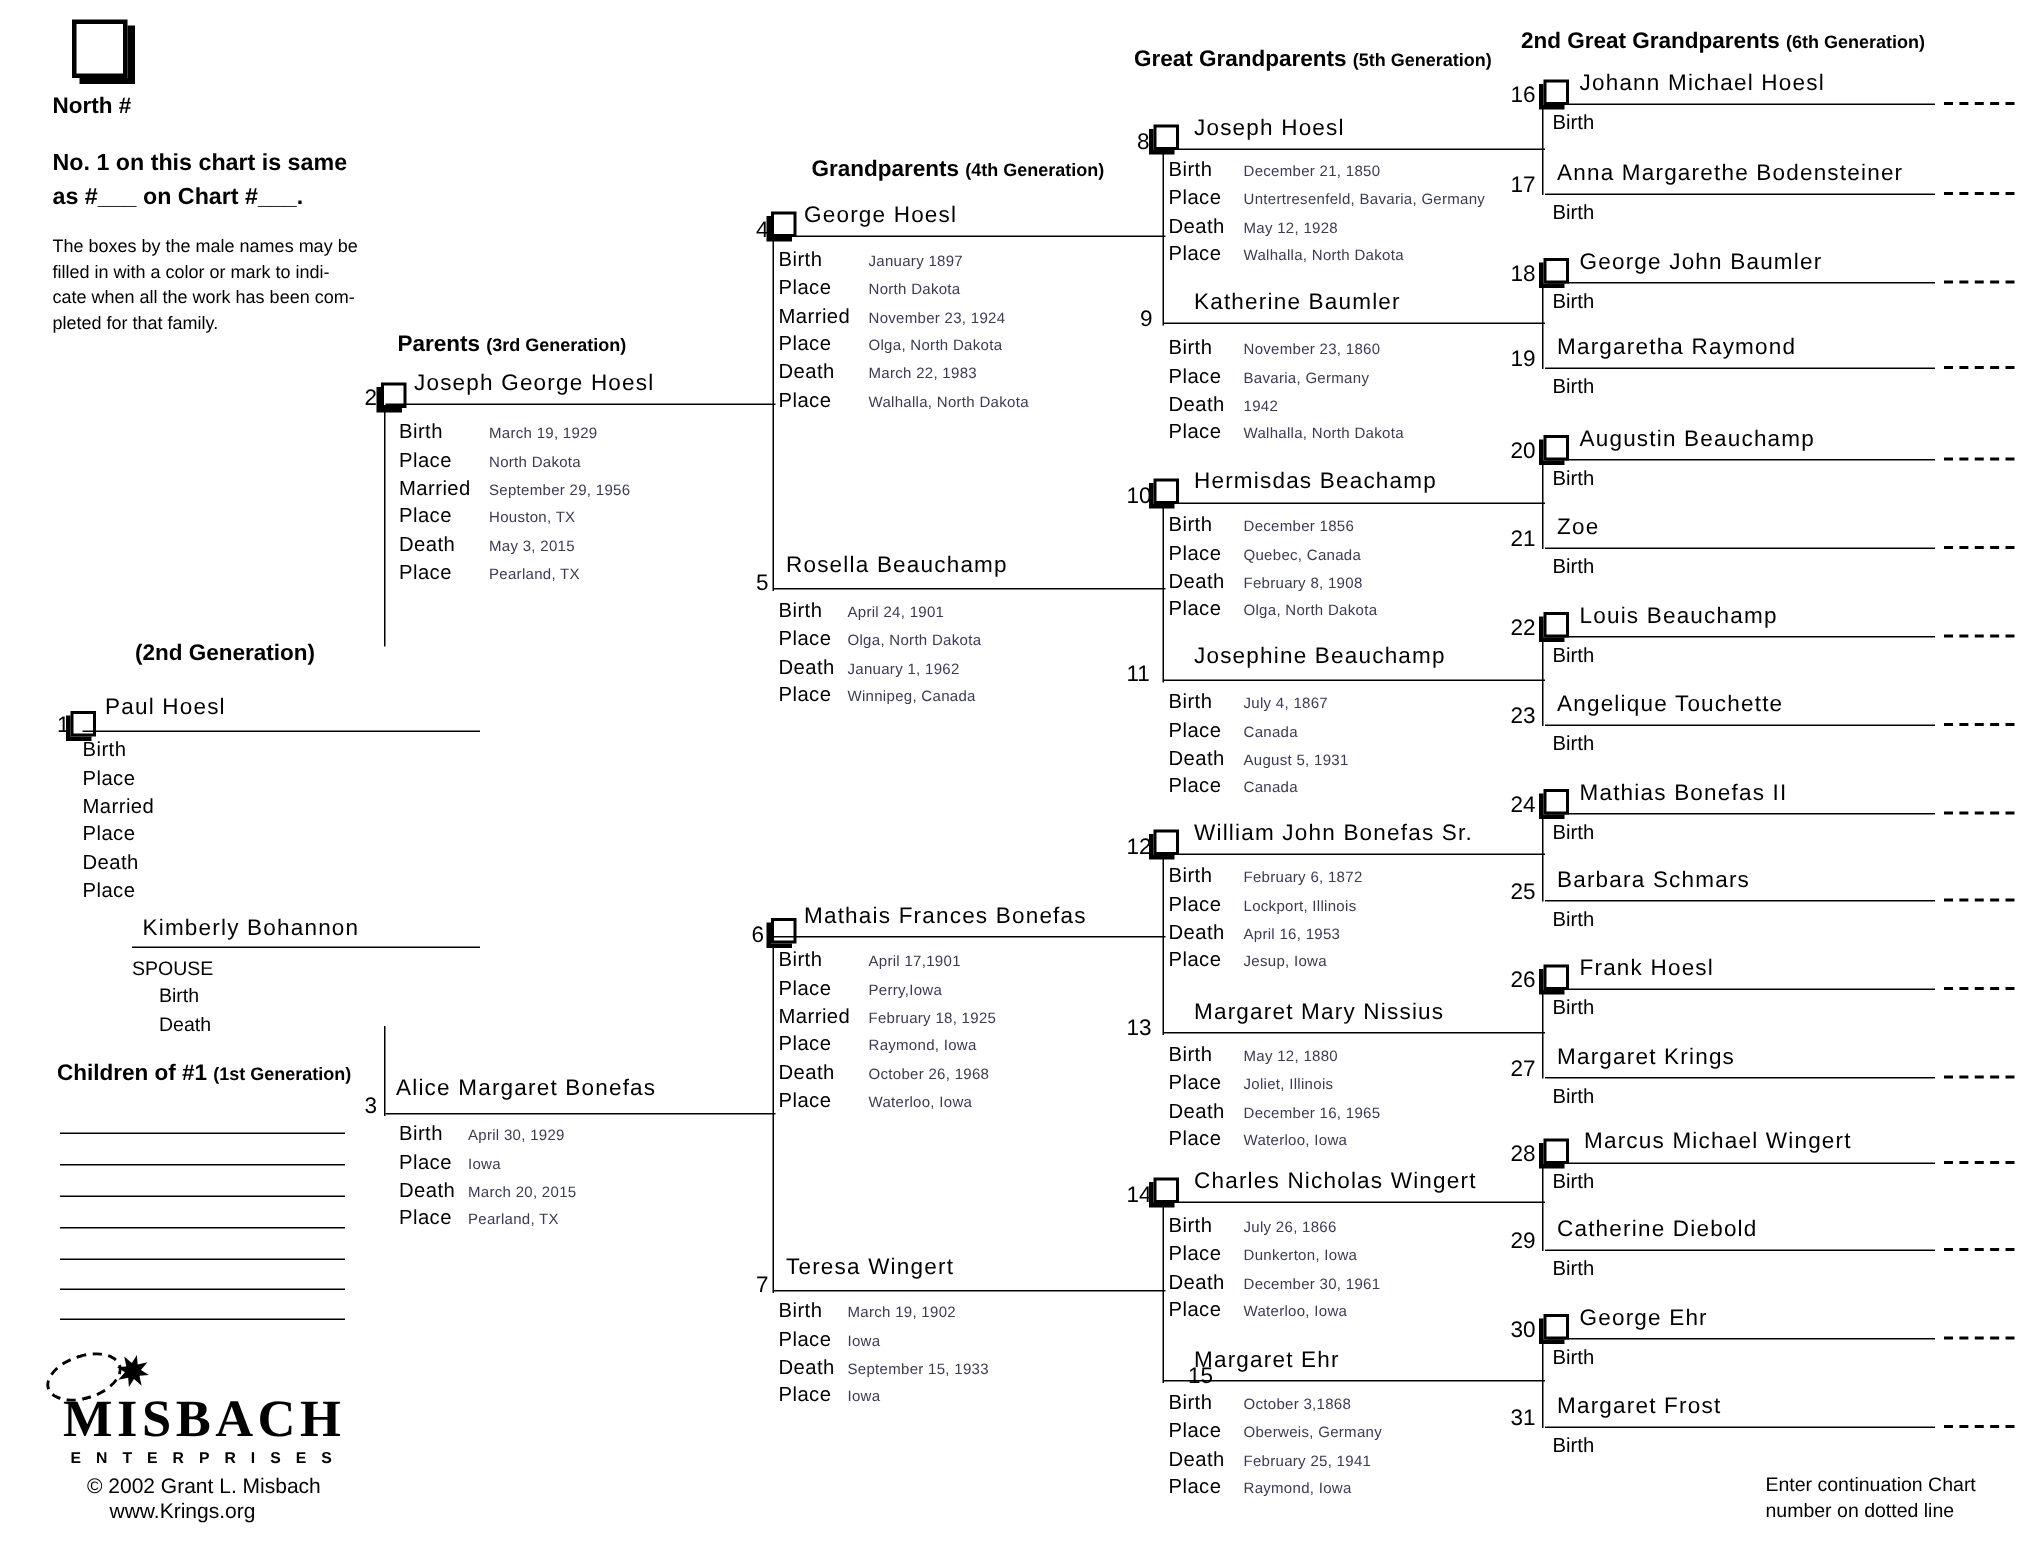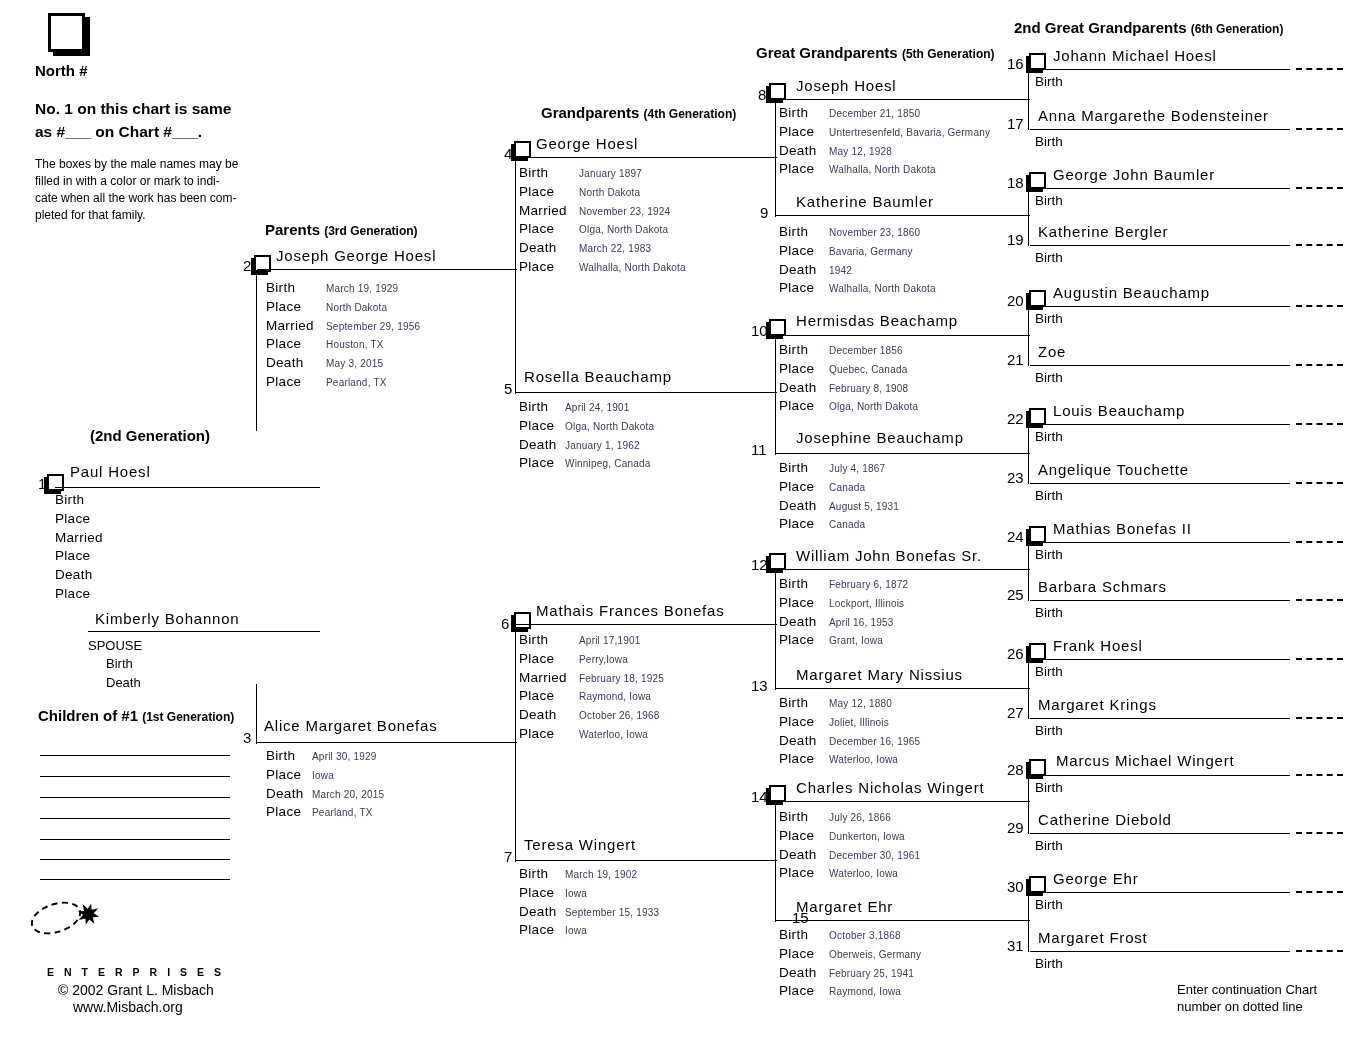--- a/index.html
+++ b/index.html
@@ -63,21 +63,21 @@
   <div class="note" style="left:35px;top:100px">No. 1 on this chart is same</div>
   <div class="note" style="left:35px;top:123px">as #___ on Chart #___.</div>
 
   <div class="para" style="left:35px;top:157px">The boxes by the male names may be</div>
   <div class="para" style="left:35px;top:174px">filled in with a color or mark to indi-</div>
   <div class="para" style="left:35px;top:191px">cate when all the work has been com-</div>
   <div class="para" style="left:35px;top:208px">pleted for that family.</div>
 
   <div class="hdr" style="left:265px;top:221px"><span>Parents</span> <span class="sub">(3rd Generation)</span></div>
   <div class="hdr" style="left:541px;top:104px"><span>Grandparents</span> <span class="sub">(4th Generation)</span></div>
-  <div class="hdr" style="left:756px;top:44px"><span>Great Grandparents</span> <span class="sub">(5th Generation)</span></div>
+  <div class="hdr" style="left:756px;top:31px"><span>Great Grandparents</span> <span class="sub">(5th Generation)</span></div>
   <div class="hdr" style="left:1014px;top:19px"><span>2nd Great Grandparents</span> <span class="sub">(6th Generation)</span></div>
   <div class="hdr" style="left:90px;top:427px"><span>(2nd Generation)</span></div>
   <div class="hdr" style="left:38px;top:707px"><span>Children of #1</span> <span class="sub">(1st Generation)</span></div>
 
   <div class="num" style="left:38px;top:475px">1</div>
   <div class="cbx" style="left:47px;top:474px"></div>
   <div class="pname" style="left:70px;top:463px">Paul Hoesl</div>
   <div class="ul" style="left:55px;top:487px;width:265px"></div>
   <div class="rows" style="left:55px;top:492px">
     <div class="row">
@@ -375,21 +375,21 @@
     <div class="row">
         <span class="lab">Place</span>
         <span class="val">Lockport, Illinois</span>
       </div>
     <div class="row">
         <span class="lab">Death</span>
         <span class="val">April 16, 1953</span>
       </div>
     <div class="row">
         <span class="lab">Place</span>
-        <span class="val">Grant, Iowa</span>
+        <span class="val">Jesup, Iowa</span>
       </div>
   </div>
 
   <div class="num" style="left:751px;top:677px">13</div>
   <div class="pname" style="left:796px;top:666px">Margaret Mary Nissius</div>
   <div class="ul" style="left:776px;top:688px;width:254px"></div>
   <div class="rows lw50" style="left:779px;top:695px">
     <div class="row">
         <span class="lab">Birth</span>
         <span class="val">May 12, 1880</span>
@@ -467,21 +467,21 @@
   <div class="birth" style="left:1035px;top:134px">Birth</div>
 
   <div class="num" style="left:1007px;top:174px">18</div>
   <div class="cbx" style="left:1029px;top:172px"></div>
   <div class="pname" style="left:1053px;top:166px">George John Baumler</div>
   <div class="ul" style="left:1030px;top:188px;width:260px"></div>
   <div class="dashl" style="left:1296px;top:187px;width:47px"></div>
   <div class="birth" style="left:1035px;top:193px">Birth</div>
 
   <div class="num" style="left:1007px;top:231px">19</div>
-  <div class="pname" style="left:1038px;top:223px">Katherine Bergler</div>
+  <div class="pname" style="left:1038px;top:223px">Margaretha Raymond</div>
   <div class="ul" style="left:1030px;top:245px;width:260px"></div>
   <div class="dashl" style="left:1296px;top:244px;width:47px"></div>
   <div class="birth" style="left:1035px;top:250px">Birth</div>
 
   <div class="num" style="left:1007px;top:292px">20</div>
   <div class="cbx" style="left:1029px;top:290px"></div>
   <div class="pname" style="left:1053px;top:284px">Augustin Beauchamp</div>
   <div class="ul" style="left:1030px;top:306px;width:260px"></div>
   <div class="dashl" style="left:1296px;top:305px;width:47px"></div>
   <div class="birth" style="left:1035px;top:311px">Birth</div>
@@ -559,17 +559,18 @@
 
   <div class="cont-note" style="left:1177px;top:982px">Enter continuation Chart</div>
   <div class="cont-note" style="left:1177px;top:999px">number on dotted line</div>
 
   <div class="oval" style="left:30px;top:903px"></div>
   <div class="leaf" style="left:76px;top:900px">
     <svg width="24" height="28" viewBox="0 0 24 24">
         <path fill="#000" d="M12 1 L14 7 L20 4 L17 10 L23 12 L17 14 L20 20 L14 17 L12 23 L10 17 L4 20 L7 14 L1 12 L7 10 L4 4 L10 7 Z"></path>
       </svg>
   </div>
+  <div class="logo-brand" style="left:42px;top:926px">MISBACH</div>
   <div class="logo-sub" style="left:47px;top:966px">ENTERPRISES</div>
   <div class="logo-line" style="left:58px;top:982px">© 2002 Grant L. Misbach</div>
-  <div class="logo-line" style="left:73px;top:999px">www.Misbach.org</div>
+  <div class="logo-line" style="left:73px;top:999px">www.Krings.org</div>
 
 </div>
 
 </body></html>

